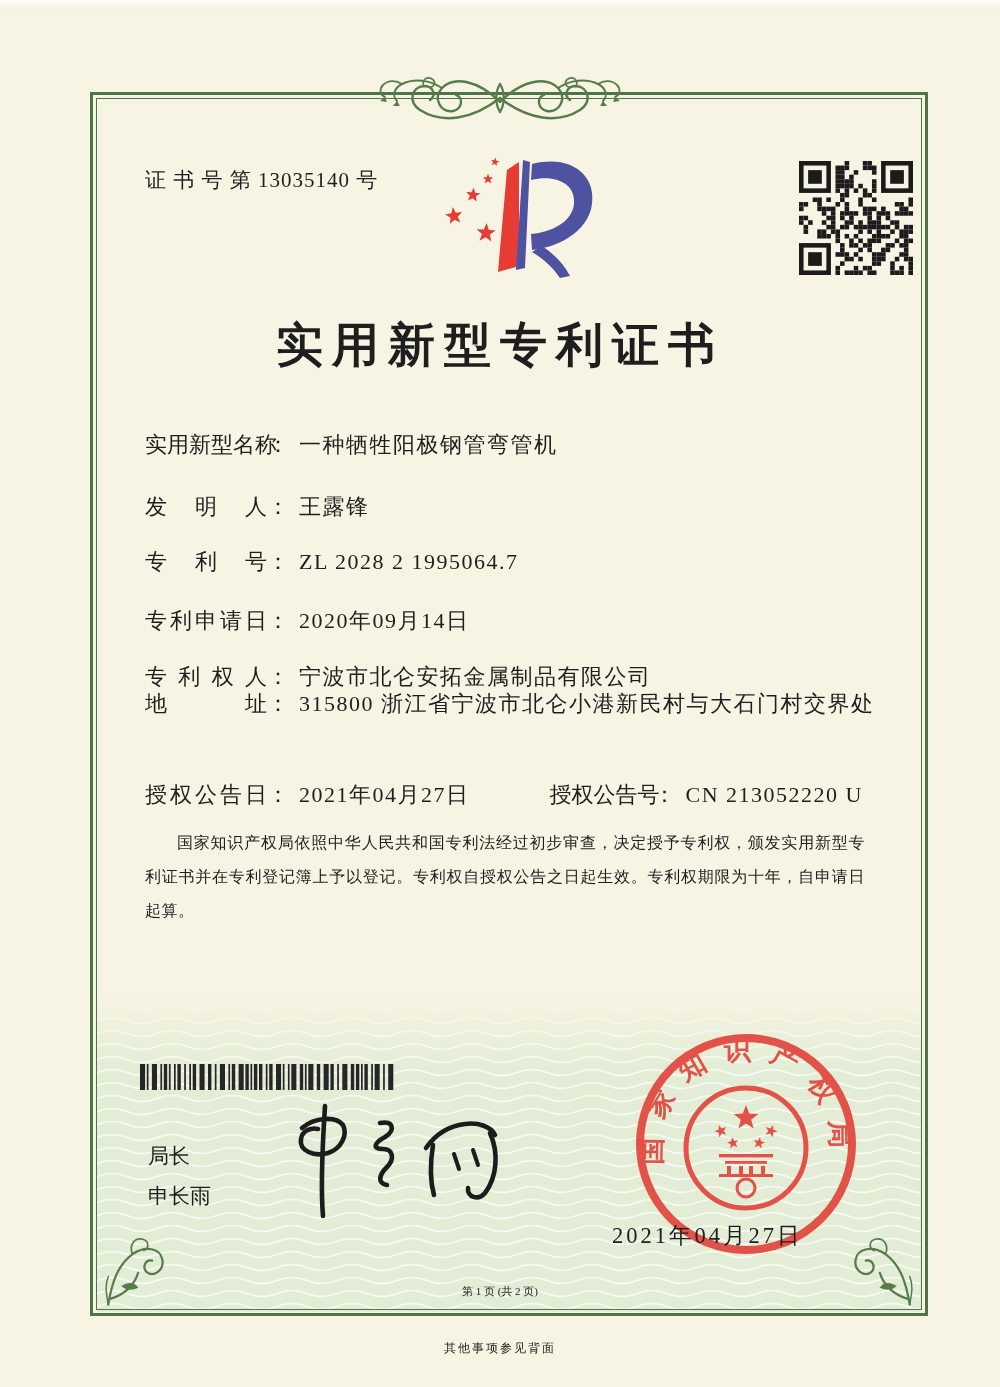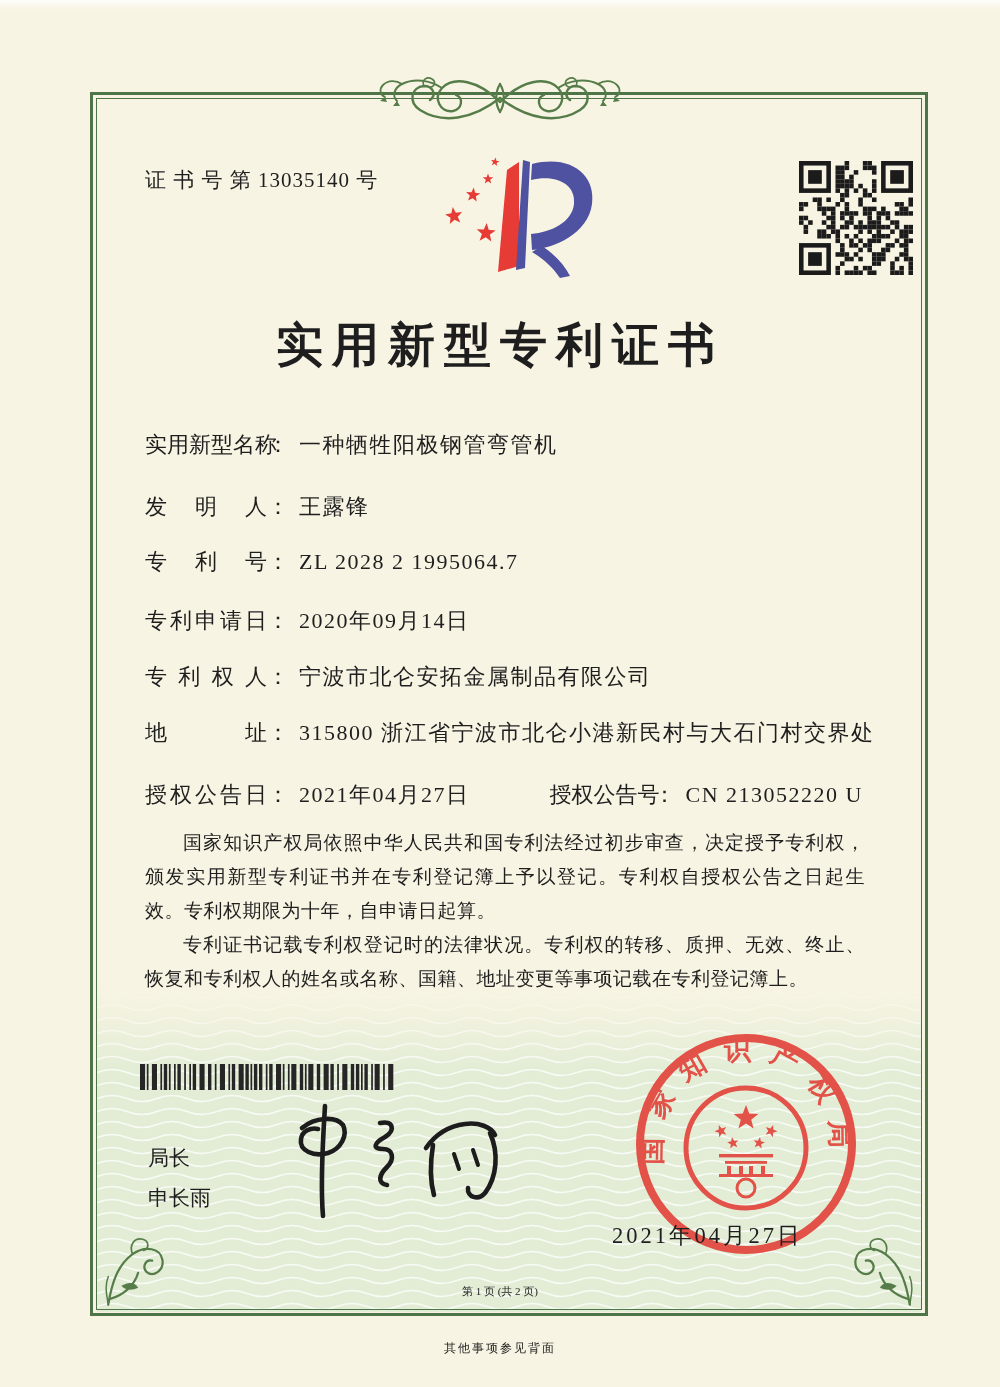--- a/index.html
+++ b/index.html
@@ -52,29 +52,29 @@
     vertical-align:top;
   }
   .fcolon { display:inline-block; margin-right:10px; }
   .fvalue { letter-spacing:1.5px; }
   .fpair2 { margin-left:80px; }
   .fpair2 .flabel { width:104px; }
 
   
   .body-text {
     position:absolute; left:145px; top:826px; width:720px;
-    font-size:19px; line-height:34px; text-align:justify; z-index:2;
+    font-size:16px; line-height:34px; text-align:justify; z-index:2;
     letter-spacing:0.5px;
   }
   .body-text p { text-indent:2em; }
 
   
   .barcode { left:140px; top:1064px; width:256px; height:26px; z-index:3; }
   .director { left:148px; top:1138px; font-size:21px; line-height:40px; z-index:3;
-              font-family:Liberation Serif, serif; }
+              font-family:Liberation Mono, monospace; }
   .signature { left:268px; top:1096px; width:252px; height:126px; z-index:3; }
   .seal { left:630px; top:1028px; width:232px; height:232px; z-index:3; opacity:0.92; }
   .seal-date { left:612px; top:1220px; font-size:22.5px; letter-spacing:3px; z-index:4; }
   .page-num { left:0; top:1284px; width:100%; text-align:center; font-size:11px; z-index:6; }
   .back-note { left:0; top:1340px; width:100%; text-align:center; font-size:12px; z-index:2;
                letter-spacing:2px; }
 
   .orn-top { left:350px; top:68px; width:300px; height:66px; z-index:6; pointer-events:none; }
   .orn-bl  { left:100px; top:1228px; width:80px; height:84px; z-index:6; pointer-events:none; }
   .orn-br  { left:838px; top:1228px; width:80px; height:84px; z-index:6; pointer-events:none; }
@@ -359,30 +359,29 @@
 </div>
 <div class="field-row" style="top:547px">
   <span class="flabel">专利号</span><span class="fcolon">：</span><span class="fvalue">ZL 2028 2 1995064.7</span>
 </div>
 <div class="field-row" style="top:606px">
   <span class="flabel">专利申请日</span><span class="fcolon">：</span><span class="fvalue">2020年09月14日</span>
 </div>
 <div class="field-row" style="top:662px">
   <span class="flabel">专利权人</span><span class="fcolon">：</span><span class="fvalue">宁波市北仑安拓金属制品有限公司</span>
 </div>
-<div class="field-row" style="top:718px">
+<div class="field-row" style="top:689px">
   <span class="flabel">地址</span><span class="fcolon">：</span><span class="fvalue">315800 浙江省宁波市北仑小港新民村与大石门村交界处</span>
 </div>
 <div class="field-row" style="top:780px">
   <span class="flabel">授权公告日</span><span class="fcolon">：</span><span class="fvalue">2021年04月27日</span><span class="fpair2"><span class="flabel">授权公告号</span><span class="fcolon">：</span><span class="fvalue">CN 213052220 U</span></span>
 </div>
 
 <div class="body-text">
   <p>国家知识产权局依照中华人民共和国专利法经过初步审查，决定授予专利权，颁发实用新型专利证书并在专利登记簿上予以登记。专利权自授权公告之日起生效。专利权期限为十年，自申请日起算。</p>
-  <p>专利证书记载专利权登记时的法律状况。专利权的转移、质押、无效、终止、恢复和专利权人的姓名或名称、国籍、地址变更等事项记载在专利登记簿上。</p>
 </div>
 
 <svg class="abs barcode" id="barcode" viewBox="0 0 256 26" preserveAspectRatio="none">
     <rect x="0" y="0" width="5.1" height="26" fill="#262626"></rect>
     <rect x="6.8" y="0" width="1.7" height="26" fill="#262626"></rect>
     <rect x="11.899999999999999" y="0" width="5.1" height="26" fill="#262626"></rect>
     <rect x="20.4" y="0" width="1.7" height="26" fill="#262626"></rect>
     <rect x="23.799999999999997" y="0" width="3.4" height="26" fill="#262626"></rect>
     <rect x="28.9" y="0" width="1.7" height="26" fill="#262626"></rect>
     <rect x="34" y="0" width="1.7" height="26" fill="#262626"></rect>

